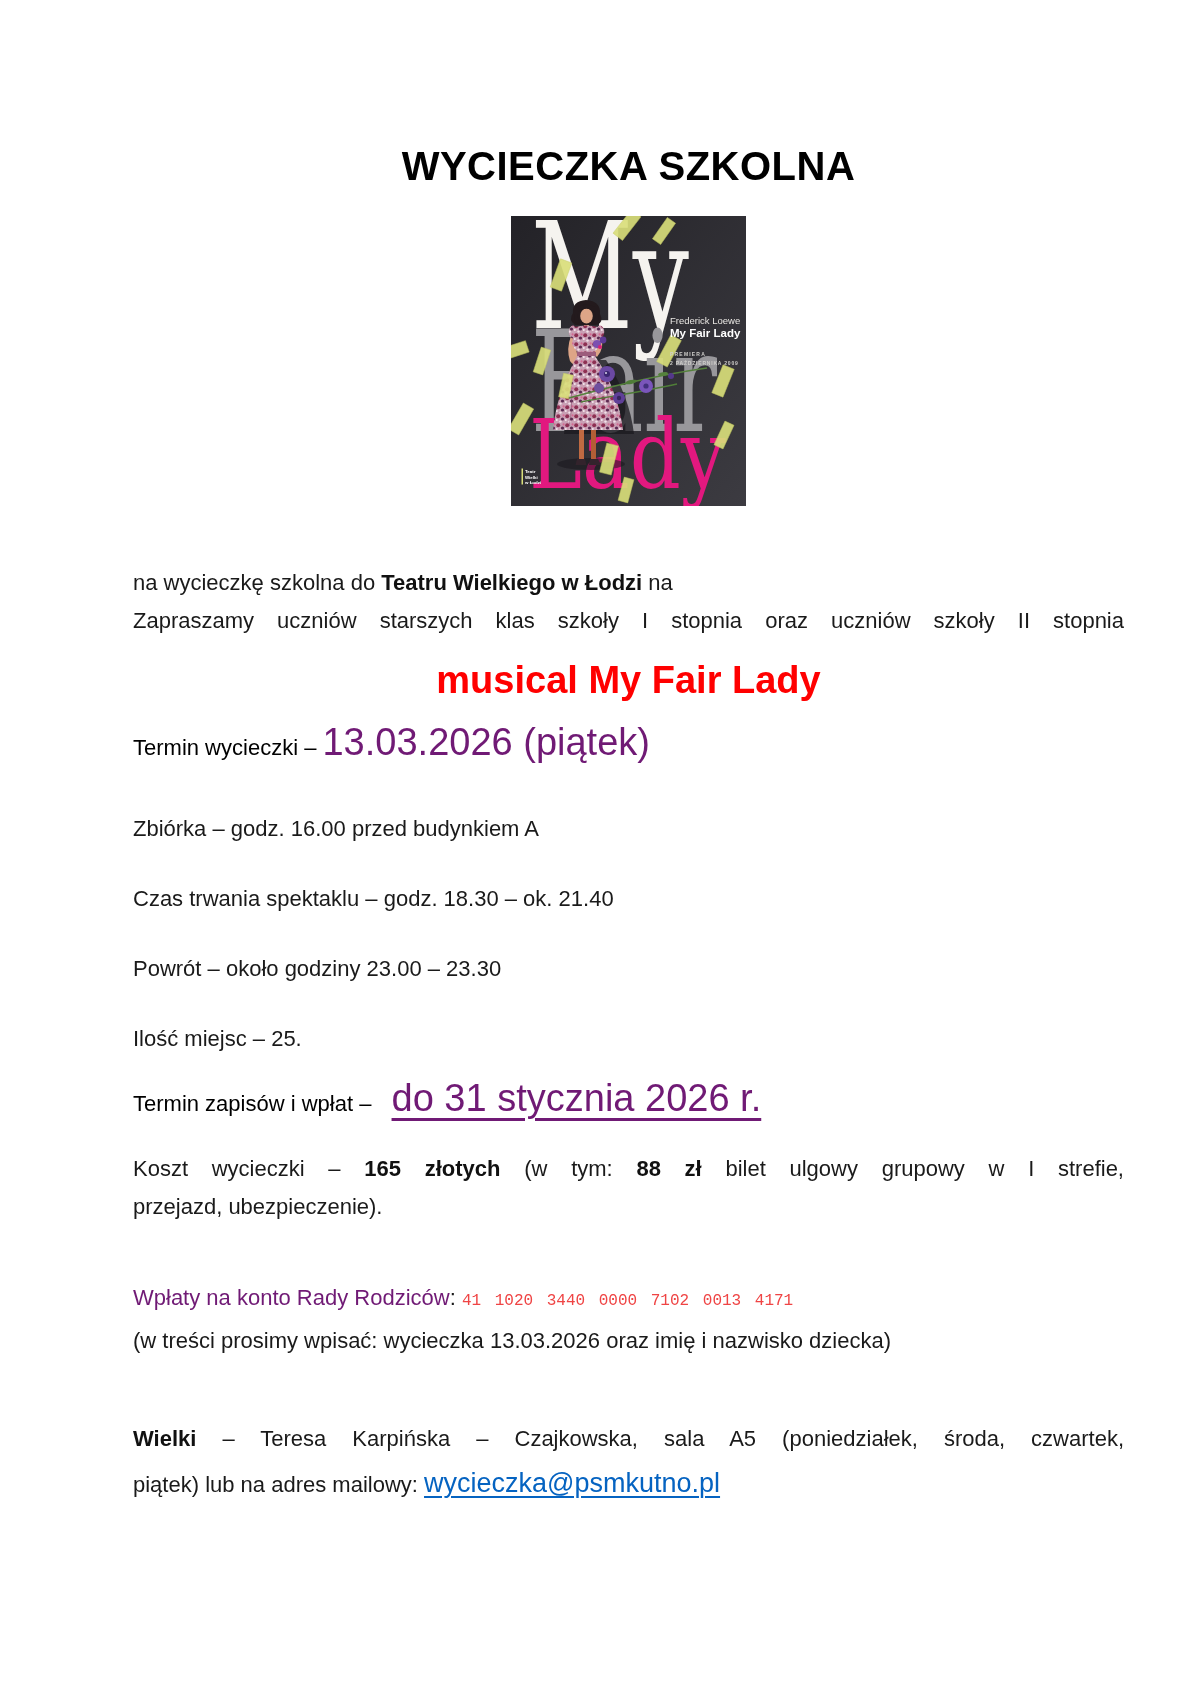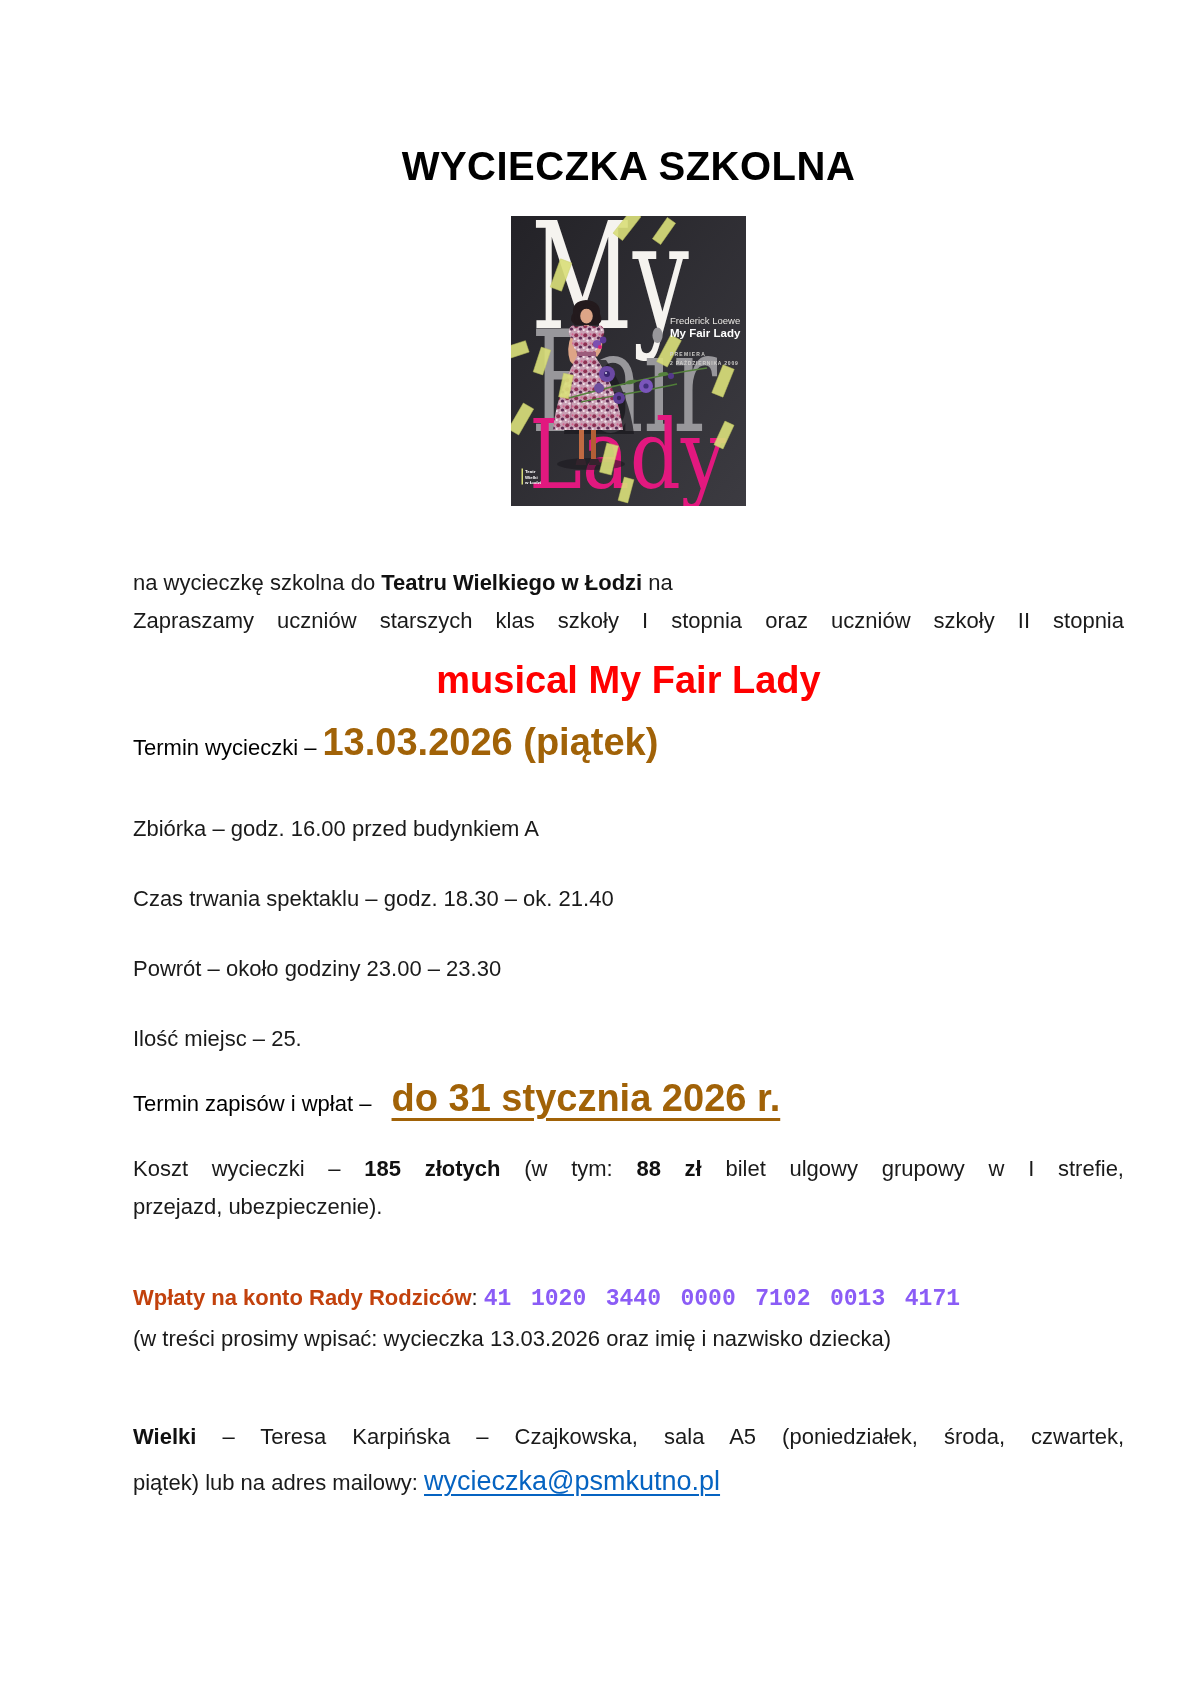--- a/index.html
+++ b/index.html
@@ -26,36 +26,36 @@
 
   .intro { margin-top:58px; }
 
   .musical {
     margin-top:20px; text-align:center;
     color:#ff0000; font-weight:bold; font-size:38px; line-height:40px;
   }
 
   .bigline { margin-top:14px; line-height:56px; white-space:nowrap; }
   .bigline .label { font-size:22px; }
-  .bigline .bigval { font-size:38px; font-weight:bold; color:#a16207; }
+  .bigline .bigval { font-size:38px; font-weight:normal; color:#701a75; }
   .bigline2 { margin-top:10px; line-height:60px; }
   .bigline2 .bigval {
     text-decoration:underline; text-decoration-thickness:3px; text-underline-offset:7px;
     margin-left:14px;
   }
 
   .detail { margin-top:32px; }
 
   .cost { margin-top:14px; }
 
   .payment { margin-top:52px; line-height:40px; }
-  .payment .red { color:#c2410c; font-weight:bold; }
+  .payment .red { color:#701a75; font-weight:normal; }
   .payment .account {
-    font-family:"Liberation Mono", monospace; font-weight:bold; font-size:23px;
-    word-spacing:0.25em; color:#8b5cf6;
+    font-family:"Liberation Mono", monospace; font-weight:normal; font-size:16px;
+    word-spacing:0.25em; color:#ef4444;
   }
 
   .signup { margin-top:56px; line-height:44px; }
   .signup a.email {
     font-size:27px; color:#0563c1; text-decoration:underline;
     text-decoration-thickness:2px; text-underline-offset:4px;
   }
 </style>
 </head>
 <body>
@@ -174,21 +174,21 @@
   <p class="detail">Zbiórka – godz. 16.00 przed budynkiem A</p>
   <p class="detail">Czas trwania spektaklu – godz. 18.30 – ok. 21.40</p>
   <p class="detail">Powrót – około godziny 23.00 – 23.30</p>
   <p class="detail">Ilość miejsc – 25.</p>
 
   <div class="bigline bigline2">
     <span class="label">Termin zapisów i wpłat – </span><span class="bigval">do 31 stycznia 2026 r.</span>
   </div>
 
   <div class="para cost">
-    <span class="line stretch"><span>Koszt wycieczki – </span><b>185 złotych</b><span> (w tym: </span><b>88 zł</b><span> bilet ulgowy grupowy w I strefie,</span></span>
+    <span class="line stretch"><span>Koszt wycieczki – </span><b>165 złotych</b><span> (w tym: </span><b>88 zł</b><span> bilet ulgowy grupowy w I strefie,</span></span>
     <span class="line">przejazd, ubezpieczenie).</span>
   </div>
 
   <div class="para payment">
     <span class="line"><span class="red">Wpłaty na konto Rady Rodziców</span><span>: </span><span class="account">41 1020 3440 0000 7102 0013 4171</span></span>
     <span class="line">(w treści prosimy wpisać: wycieczka 13.03.2026 oraz imię i nazwisko dziecka)</span>
   </div>
 
   <div class="para signup">
     <span class="line stretch"><b>Wielki</b><span> – Teresa Karpińska – Czajkowska, sala A5 (poniedziałek, środa, czwartek,</span></span>

